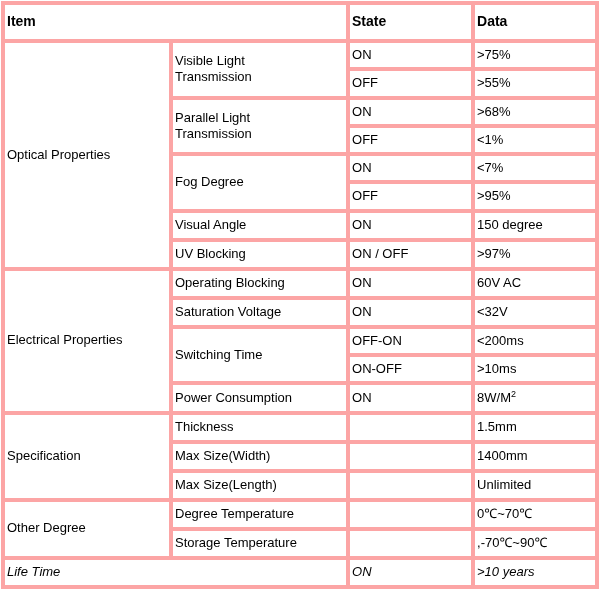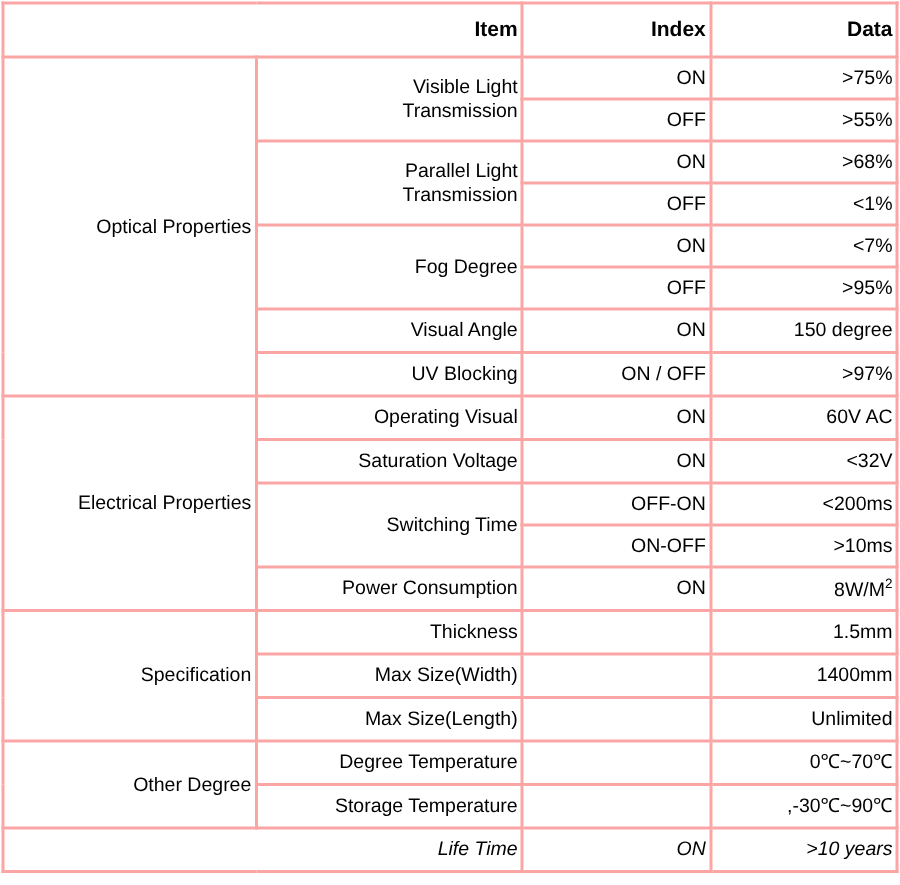--- a/index.html
+++ b/index.html
@@ -14,22 +14,22 @@
     color: #000000;
     overflow: hidden;
   }
   #spec-table {
     border-collapse: collapse;
     width: 598px;
     margin: 1px 0 0 1px;
     table-layout: fixed;
   }
   #spec-table td, #spec-table th {
-    border: 2px solid #fca5a5;
-    text-align: right;
+    border: 4px solid #fca5a5;
+    text-align: left;
     vertical-align: middle;
     font-size: 13px;
     font-weight: normal;
     padding: 4px 2px;
     line-height: 1.25;
   }
   #spec-table thead th {
     font-weight: bold;
     font-size: 14px;
     height: 26px;
@@ -69,21 +69,21 @@
 <table id="spec-table">
   <colgroup>
     <col class="col-group">
     <col class="col-item">
     <col class="col-state">
     <col class="col-data">
   </colgroup>
   <thead>
     <tr>
       <th colspan="2">Item</th>
-      <th>Index</th>
+      <th>State</th>
       <th>Data</th>
     </tr>
   </thead>
   <tbody>
 
     <tr class="row-h sect-top">
       <td rowspan="8" class="group-cell">Optical Properties</td>
       <td rowspan="2" class="two-line">
         <div>Visible Light</div>
         <div>Transmission</div>
@@ -125,21 +125,21 @@
       <td>150 degree</td>
     </tr>
     <tr class="row-tall">
       <td>UV Blocking</td>
       <td>ON / OFF</td>
       <td>&gt;97%</td>
     </tr>
 
     <tr class="row-tall sect-top">
       <td rowspan="5" class="group-cell">Electrical Properties</td>
-      <td>Operating Visual</td>
+      <td>Operating Blocking</td>
       <td>ON</td>
       <td>60V AC</td>
     </tr>
     <tr class="row-tall">
       <td>Saturation Voltage</td>
       <td>ON</td>
       <td>&lt;32V</td>
     </tr>
     <tr class="row-h">
       <td rowspan="2">Switching Time</td>
@@ -175,21 +175,21 @@
 
     <tr class="row-tall sect-top">
       <td rowspan="2" class="group-cell">Other Degree</td>
       <td>Degree Temperature</td>
       <td></td>
       <td>0℃~70℃</td>
     </tr>
     <tr class="row-tall">
       <td>Storage  Temperature</td>
       <td></td>
-      <td>,-30℃~90℃</td>
+      <td>,-70℃~90℃</td>
     </tr>
 
     <tr class="row-tall life-row">
       <td colspan="2">Life Time</td>
       <td>ON</td>
       <td>&gt;10 years</td>
     </tr>
 
   </tbody>
 </table>

